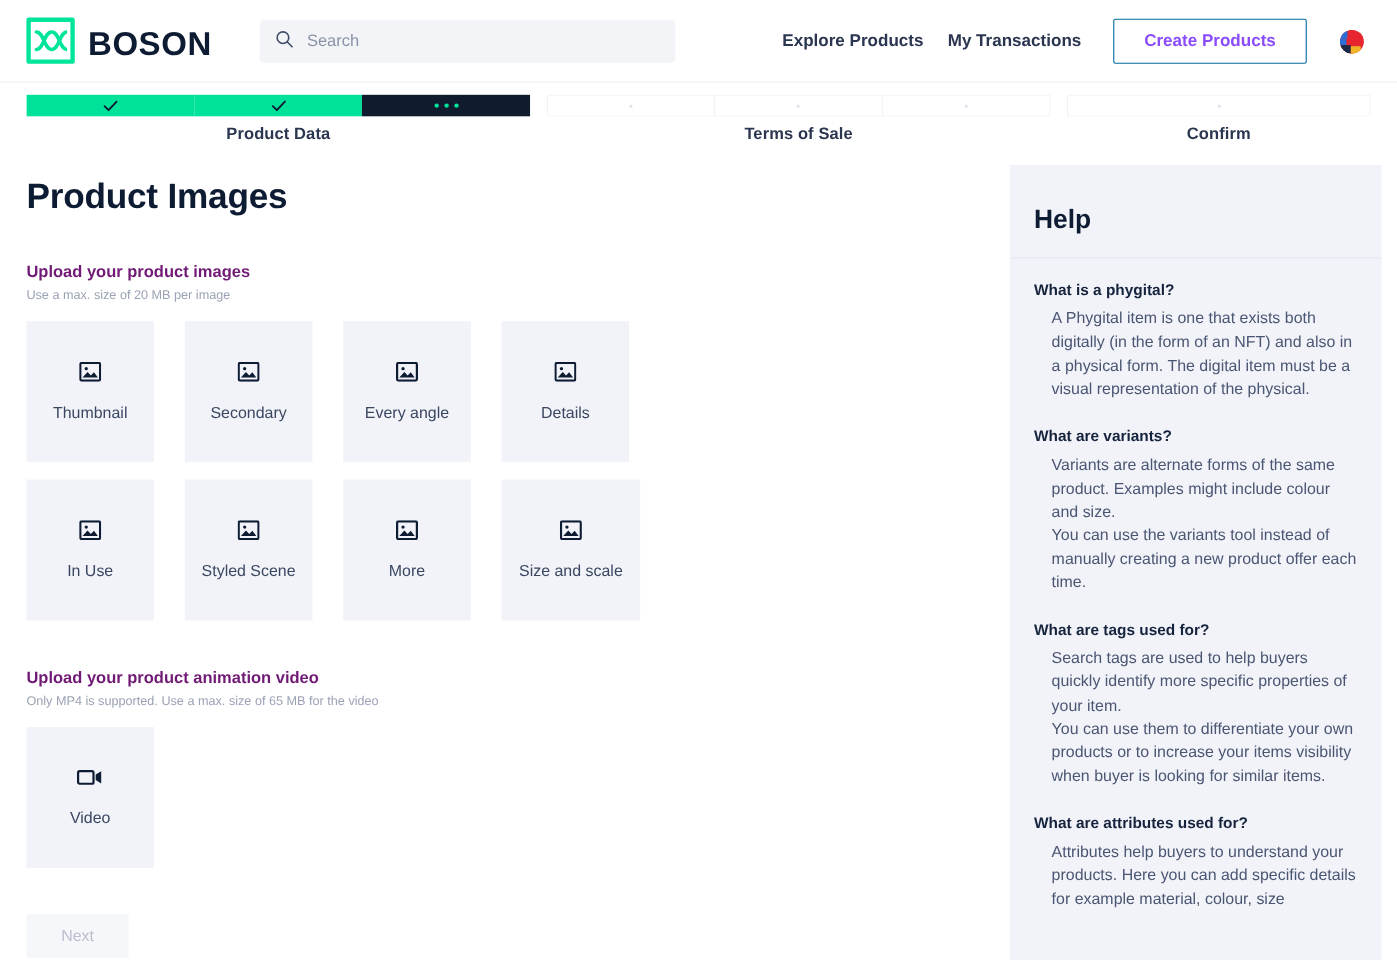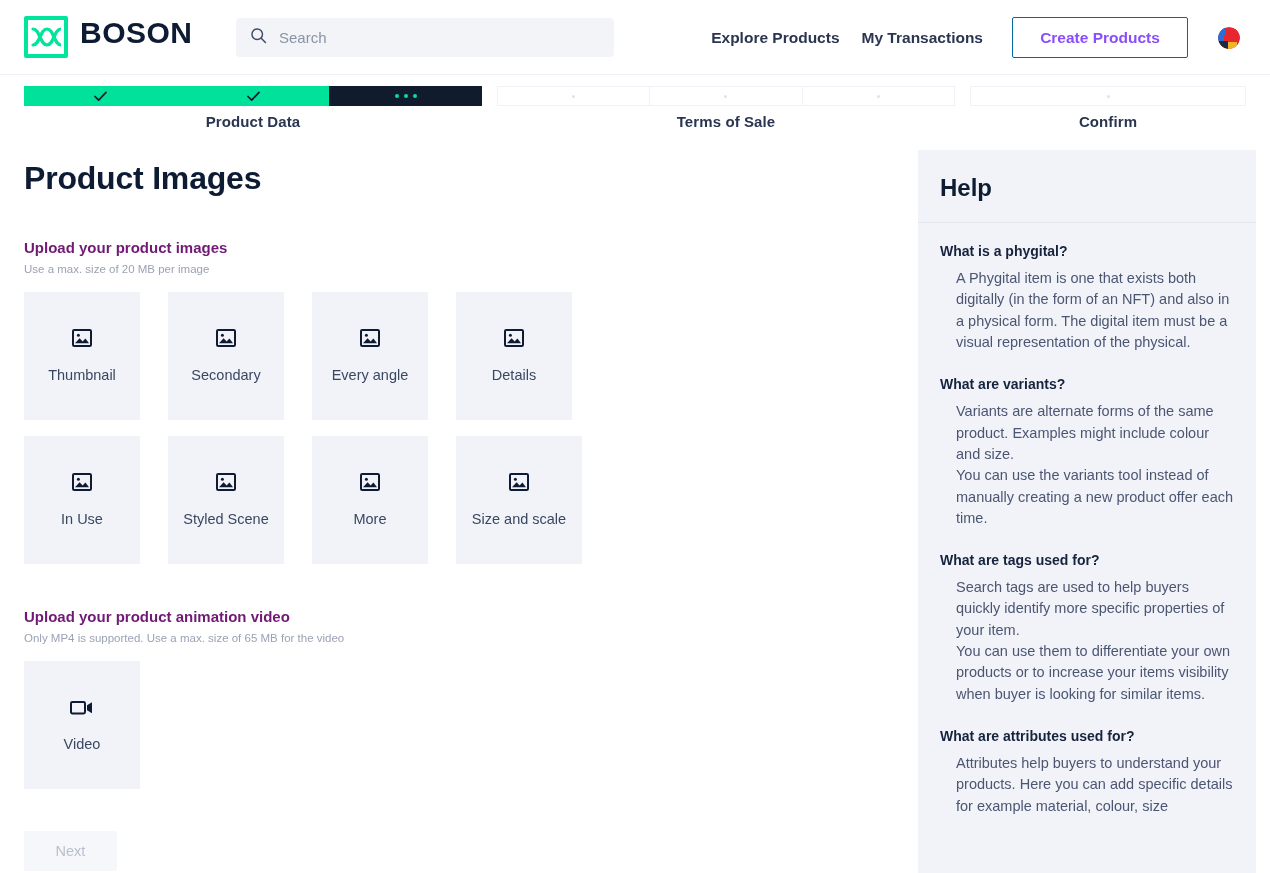--- a/index.html
+++ b/index.html
@@ -16,21 +16,21 @@
 
   
   .header {
     position: absolute; top: 0; left: 0;
     width: 1270px; height: 75px;
     background: #ffffff;
     display: flex; align-items: center;
     border-bottom: 1px solid #eef0f5;
   }
   .brand {
-    display: flex; align-items: flex-start;
+    display: flex; align-items: flex-end;
     margin-left: 24px; gap: 12px;
   }
   .logo-mark {
     width: 44px; height: 42px;
     border: 4px solid #00e59b;
     border-radius: 2px;
     display: flex; align-items: center; justify-content: center;
   }
   .logo-mark svg { display: block; }
   .brand-name {
@@ -162,21 +162,21 @@
   }
 
   
   .help {
     position: absolute; top: 150px; left: 918px;
     width: 338px; height: 723px;
     background: #f1f3f9;
   }
   .help-title {
     font-size: 24px; font-weight: 700; color: #0d1b33;
-    padding: 24px 22px 20px 22px;
+    padding: 36px 22px 20px 22px;
     border-bottom: 1px solid #e2e6ef;
   }
   .help-body { padding: 20px 22px 0 22px; }
   .help-q {
     font-size: 14px; font-weight: 700; color: #16233d;
     margin-bottom: 9px;
   }
   .help-a {
     font-size: 14.5px; line-height: 1.47; color: #4b5672;
     margin-bottom: 23px; white-space: pre-line; margin-left: 16px;

